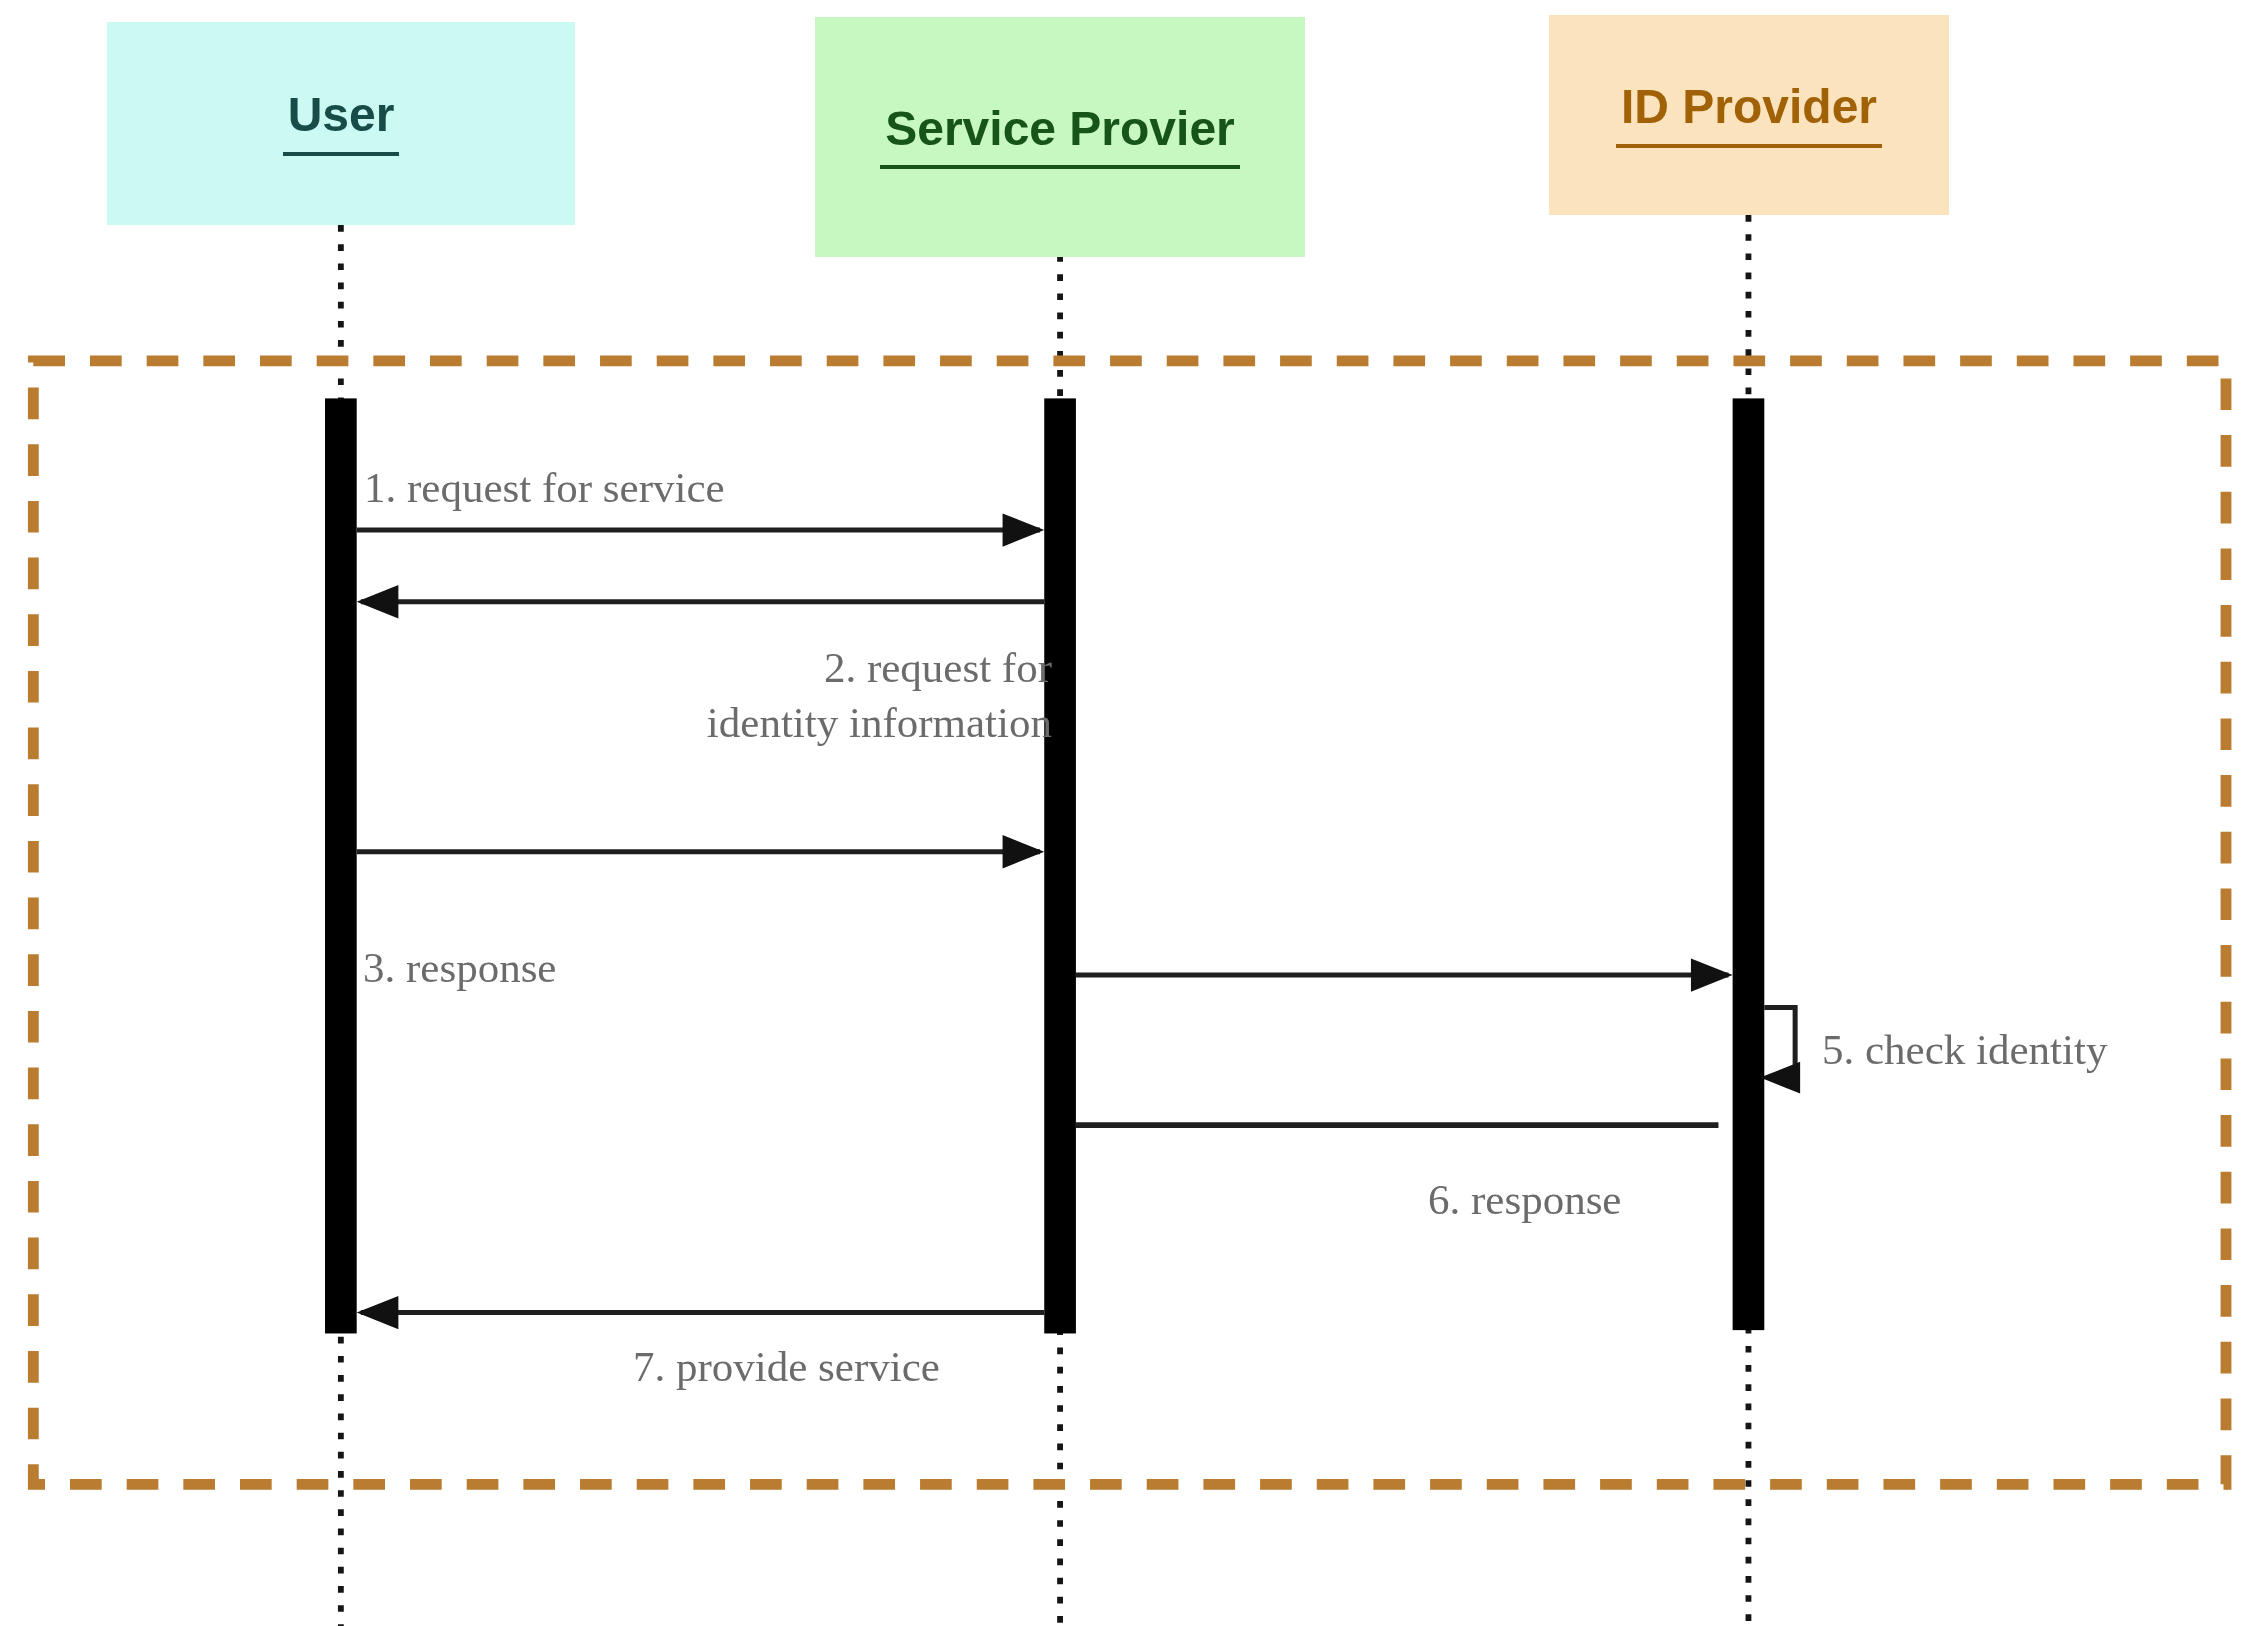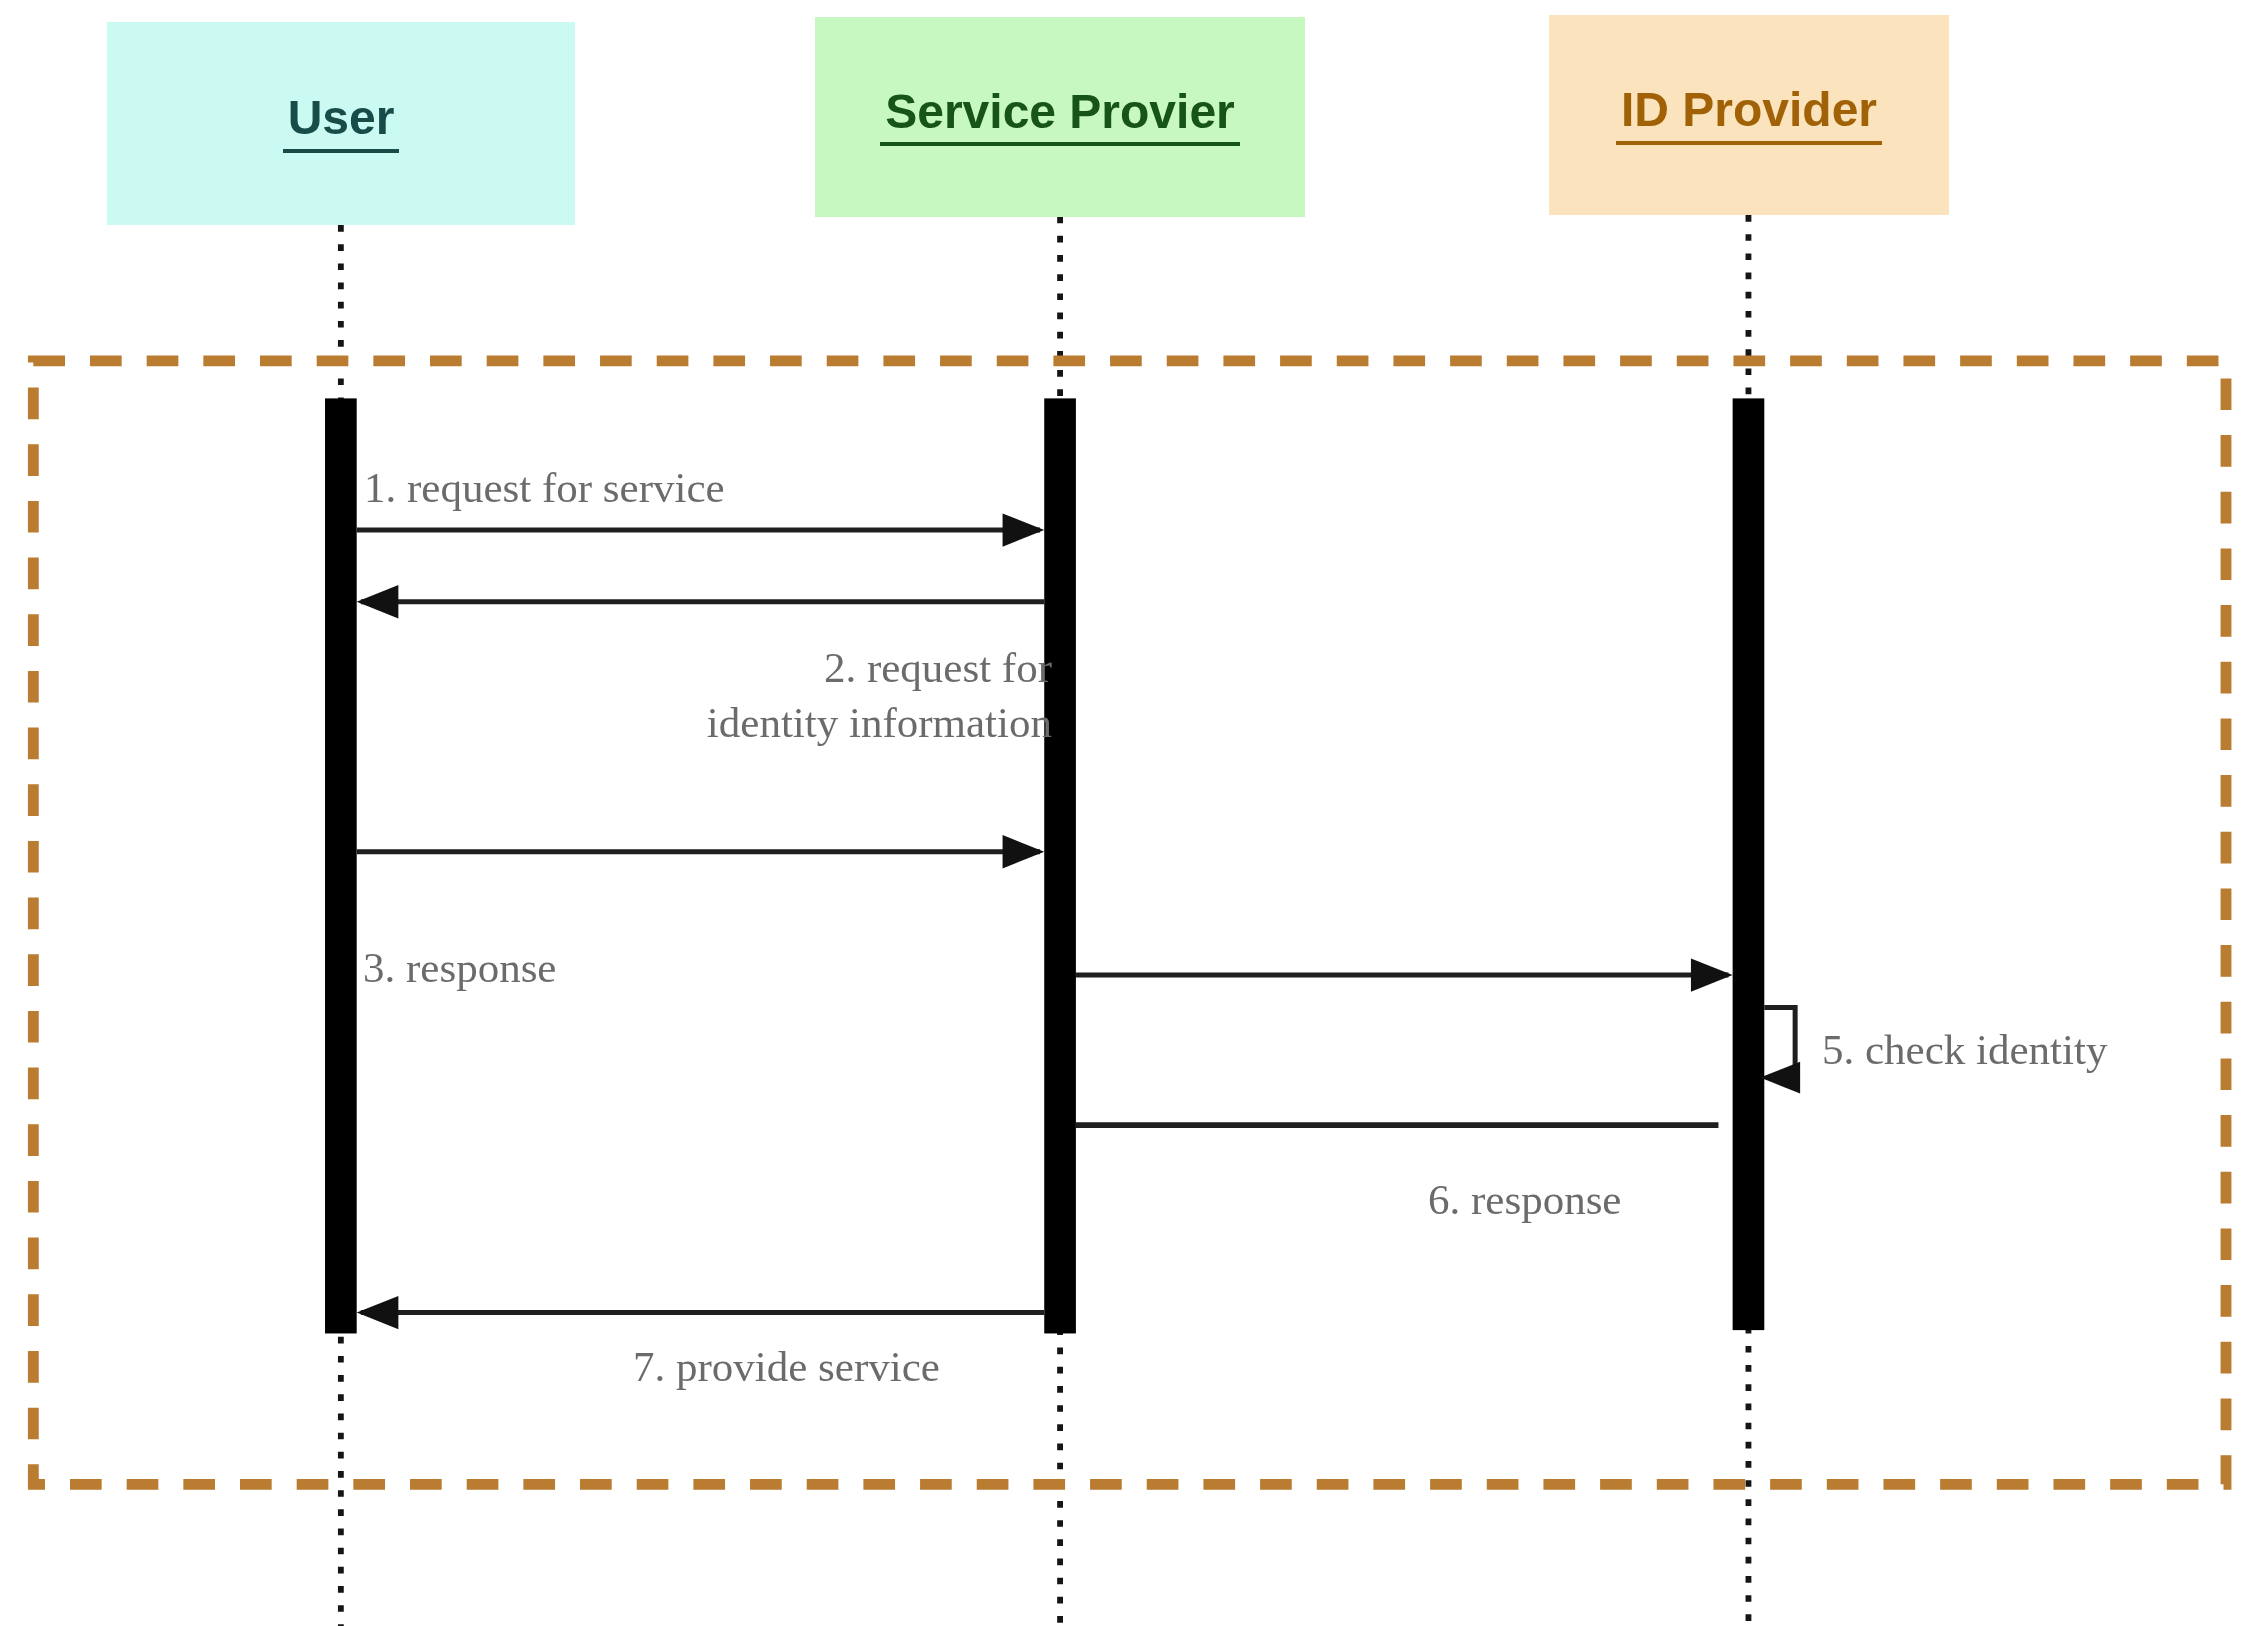--- a/index.html
+++ b/index.html
@@ -15,25 +15,25 @@
   .actor-box {
     position: absolute;
     display: flex;
     align-items: center;
     justify-content: center;
     font-weight: bold;
     font-size: 48px;
   }
   .actor-box .actor-label {
     border-bottom: 4.2px solid currentColor;
-    padding: 0 5px 5px 5px;
+    padding: 0 5px 11px 5px;
     line-height: 1.05;
   }
   .actor-user     { left: 107px;  top: 21.7px; width: 468px; height: 203px; background: #cbfaf3; color: #174c49; }
-  .actor-sp       { left: 815px;  top: 16.7px; width: 490px; height: 200px; background: #c8f8c2; color: #175417; }
+  .actor-sp       { left: 815px;  top: 16.7px; width: 490px; height: 240px; background: #c8f8c2; color: #175417; }
   .actor-idp      { left: 1549px; top: 15px; width: 400px; height: 200px; background: #fbe4bd; color: #a16207; }
   .msg-label {
     position: absolute;
     font-size: 43px;
     color: #6b6b6b;
     white-space: nowrap;
     line-height: 55px;
     font-family: Liberation Serif, serif;
   }
   .msg-label.centered { text-align: right; }

